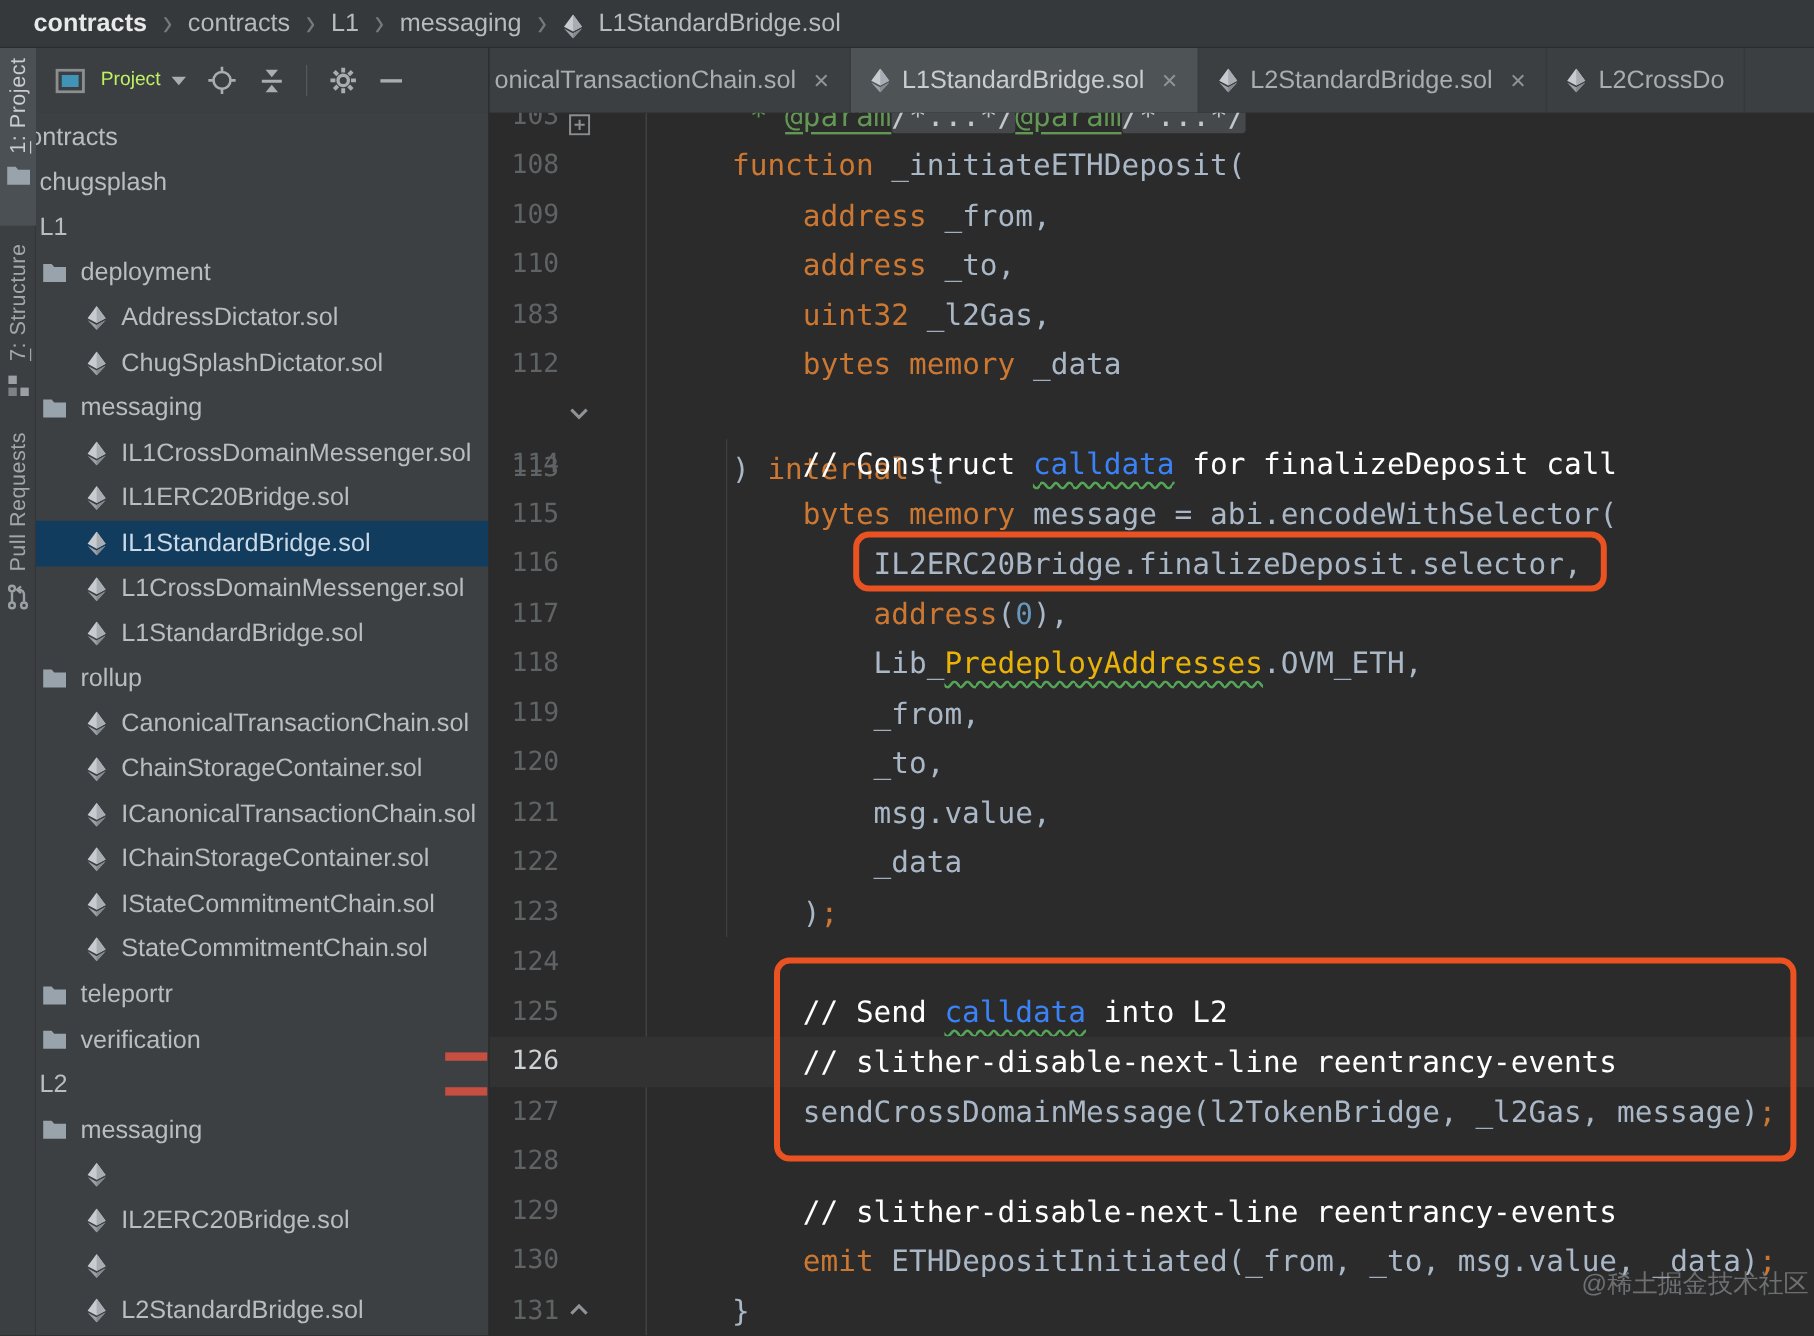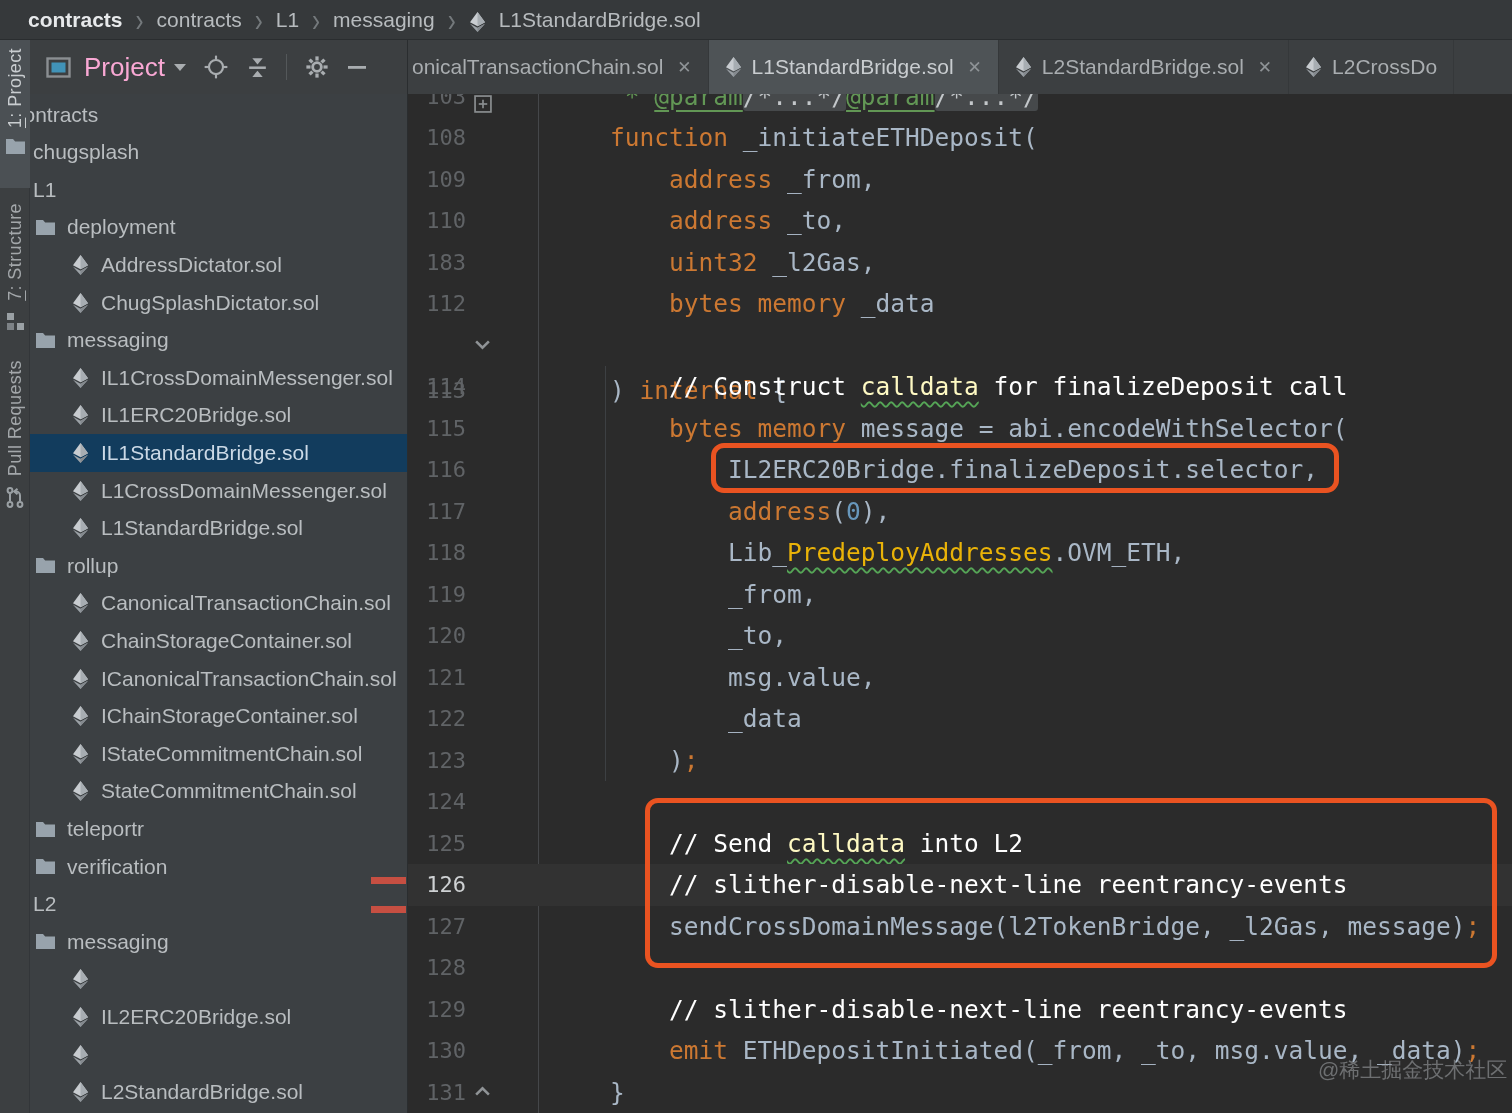--- a/index.html
+++ b/index.html
@@ -24,21 +24,21 @@
   .rail-btn.active { background:#4b5054; }
   .rail-label { writing-mode:vertical-rl; transform:rotate(180deg); font-size:18px; color:#a3a7aa;
                 white-space:nowrap; letter-spacing:.4px; }
   .rail-btn.active .rail-label { color:#c9cdd0; }
   .rail-label u { text-decoration:underline; }
 
   
   .panel { position:absolute; left:30px; top:40px; width:377px; bottom:0; background:#3c4043; overflow:hidden; }
   .panel-header { position:absolute; left:0; top:0; right:0; height:54px; background:#3c3f41;
                   display:flex; align-items:center; padding-left:16px; gap:17px; }
-  .ph-title { font-size:26px; color:#f9a8d4; }
+  .ph-title { font-size:16px; color:#bef264; }
   .caret-down { width:0; height:0; border-left:6px solid transparent; border-right:6px solid transparent;
                 border-top:7px solid #a9adb0; margin-left:-8px; }
   .hdr-ico { display:inline-flex; align-items:center; justify-content:center; cursor:pointer; }
   .hdr-div { width:1px; height:26px; background:#54585a; }
   .tree { position:absolute; left:0; top:54px; right:0; bottom:0; overflow:hidden; }
   .trow { position:absolute; left:0; right:0; height:38px; display:flex; align-items:center;
           font-size:21px; color:#b9bdc0; white-space:nowrap; }
   .trow.selected { background:#123c5d; color:#cbd9e6; }
   .trow .ticon { position:absolute; display:inline-flex; }
   .trow .tlabel { position:absolute; white-space:nowrap; }
@@ -66,21 +66,21 @@
   .ct { position:absolute; left:143px; top:0; font:24.5px/41.5px "DejaVu Sans Mono",monospace;
         white-space:pre; color:#a9b7c6; }
   .tok-df { color:#a9b7c6; }
   .tok-kw { color:#cc7832; }
   .tok-cm { color:#ffffff; }
   .tok-sm { color:#cc7832; }
   .tok-nm { color:#6897bb; }
   .tok-dc { color:#629755; }
   .tok-dcu { color:#629755; text-decoration:underline; text-underline-offset:5px; }
   .tok-fold { background:#46494b; color:#c3c7ca; border-radius:3px; }
-  .tok-cmq { color:#fef9c3; text-decoration:underline wavy #55a556; text-decoration-thickness:2px; text-underline-offset:6px; }
+  .tok-cmq { color:#3b82f6; text-decoration:underline wavy #55a556; text-decoration-thickness:2px; text-underline-offset:6px; }
   .tok-dfq { color:#eab308; text-decoration:underline wavy #55a556; text-decoration-thickness:2px; text-underline-offset:6px; }
   .fold-mark { position:absolute; left:66px; }
 
   
   .ann-box { position:absolute; border:5px solid var(--ann,#ea5321); border-radius:13px; z-index:30; }
   .red-dash { position:absolute; width:35px; height:7px; background:var(--redmark,#c64f42); z-index:25; }
   .watermark { position:absolute; left:1318px; top:1056px; font-size:21px; color:#9a9da0; opacity:.6; z-index:40; }
 </style>
 </head>
 <body style="--ann: #EA5321; --redmark: #C64F42;">

